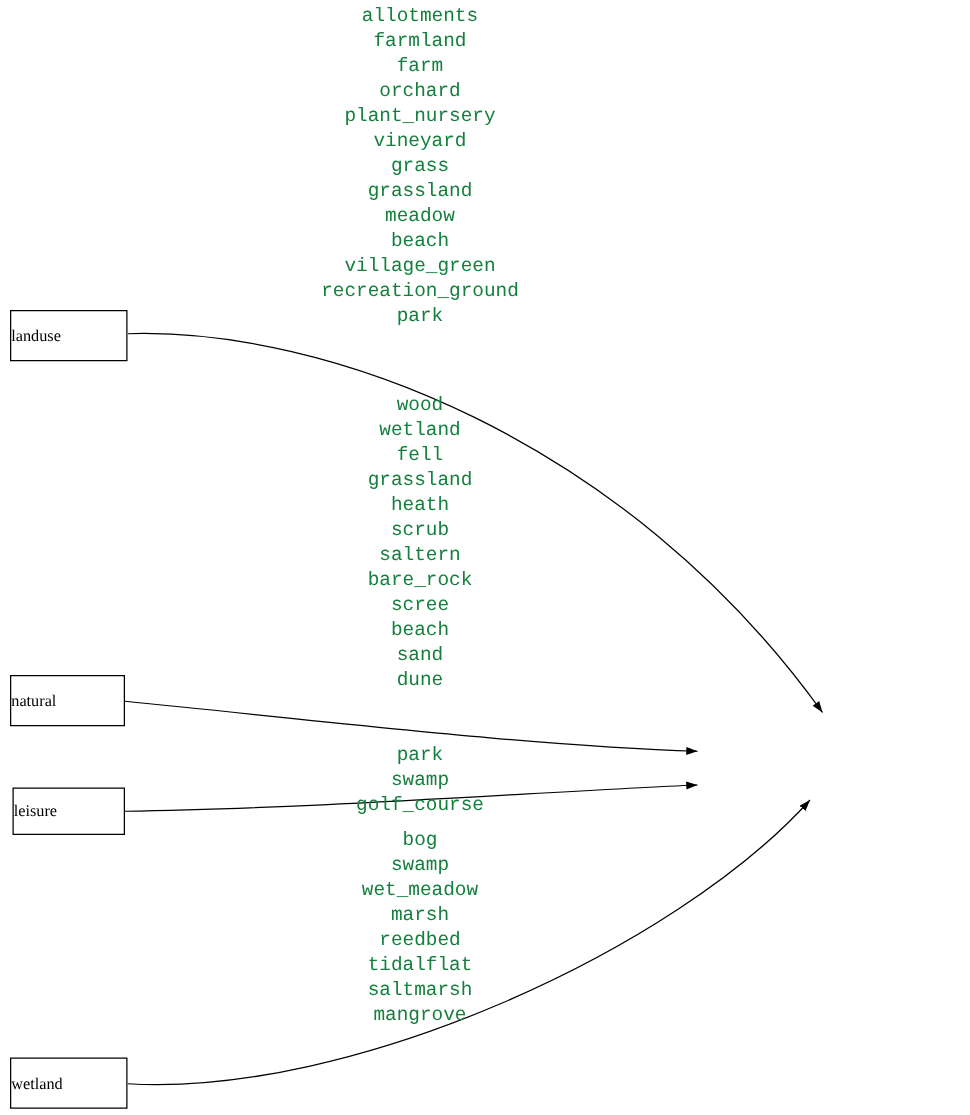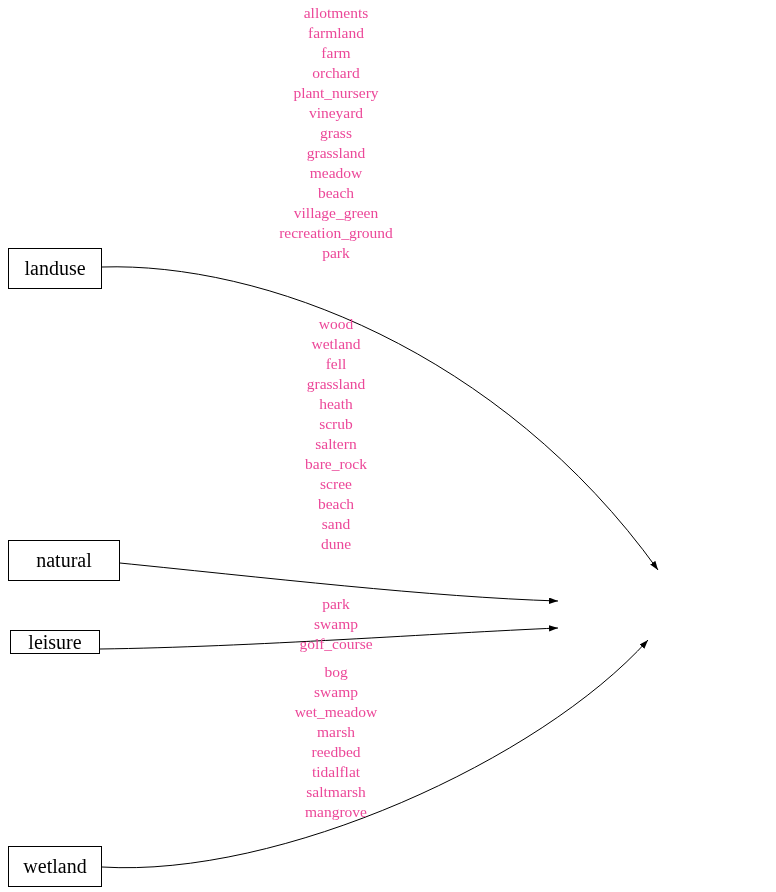--- a/index.html
+++ b/index.html
@@ -23,32 +23,32 @@
     height: 892px;
     pointer-events: none;
   }
   .node {
     position: absolute;
     box-sizing: border-box;
     border: 1px solid #000000;
     background: #ffffff;
     display: flex;
     align-items: center;
-    justify-content: center;
+    justify-content: flex-start;
     font-family: "Liberation Serif", serif;
-    font-size: 20px;
+    font-size: 13px;
     color: #000000;
     white-space: nowrap;
   }
   .label-col {
     position: absolute;
     text-align: center;
-    font-family: Liberation Serif, serif;
+    font-family: Liberation Mono, monospace;
     font-size: 15.5px;
-    color: #ec4899;
+    color: #15803d;
     line-height: 20px;
     white-space: nowrap;
   }
   .label-col div {
     height: 20px;
   }
 </style>
 </head>
 <body>
 
@@ -63,25 +63,25 @@
     <path d="M102,267 C260,262 500,350 658,570" fill="none" stroke="#000000" stroke-width="1" marker-end="url(#arrow)"></path>
     <path d="M100,561 C270,578 430,597 558,601" fill="none" stroke="#000000" stroke-width="1" marker-end="url(#arrow)"></path>
     <path d="M100,649 C250,647 440,633 558,628" fill="none" stroke="#000000" stroke-width="1" marker-end="url(#arrow)"></path>
     <path d="M102,867 C280,878 540,760 648,640" fill="none" stroke="#000000" stroke-width="1" marker-end="url(#arrow)"></path>
   </svg>
 
   <div class="node" style="left:8px; top:248px; width:94px; height:41px;">
     <span>landuse</span>
   </div>
 
-  <div class="node" style="left:8px; top:540px; width:112px; height:41px;">
+  <div class="node" style="left:8px; top:540px; width:92px; height:41px;">
     <span>natural</span>
   </div>
 
-  <div class="node" style="left:10px; top:630px; width:90px; height:24px;">
+  <div class="node" style="left:10px; top:630px; width:90px; height:38px;">
     <span>leisure</span>
   </div>
 
   <div class="node" style="left:8px; top:846px; width:94px; height:41px;">
     <span>wetland</span>
   </div>
 
 
   <div class="label-col" style="left:186px; top:3px; width:300px;">
     <div>allotments</div>

